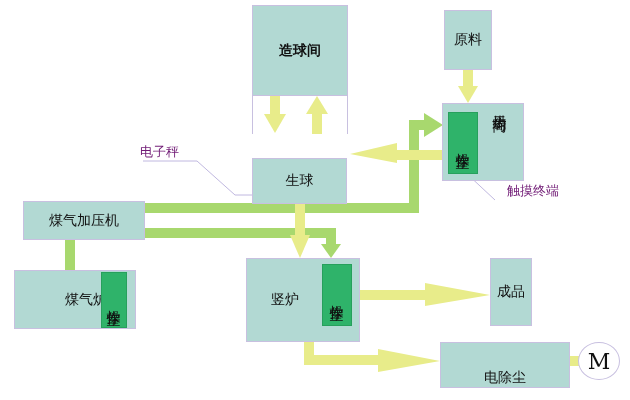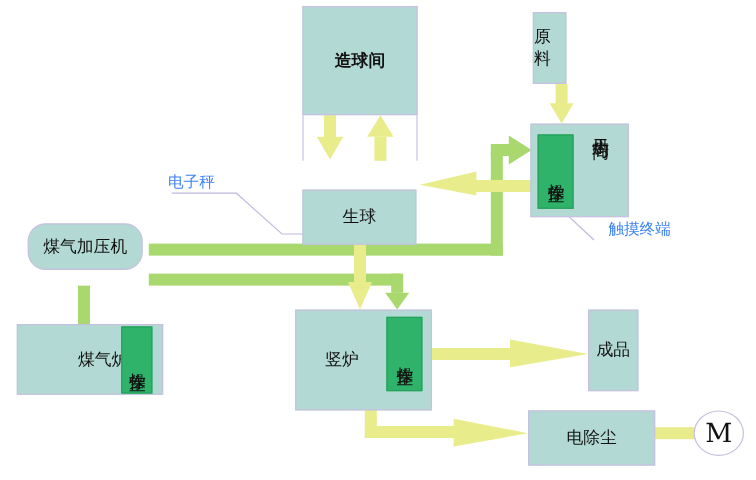--- a/index.html
+++ b/index.html
@@ -5,21 +5,21 @@
   html, body { margin:0; padding:0; background:#ffffff; }
   body { width:630px; height:400px; position:relative; overflow:hidden;
          font-family:"DejaVu Sans", sans-serif; }
   svg#flow { position:absolute; left:0; top:0; }
   .box { position:absolute; background:#b2d9d3; border:1.5px solid #c8c0e0; box-sizing:border-box;
          color:#111; font-size:14px; display:flex; align-items:center; justify-content:center; }
   .op { position:absolute; background:#2fb36a; border:1px solid #27a05c; box-sizing:border-box;
         color:#111; font-size:14px; display:flex; align-items:center; justify-content:center;
         writing-mode:vertical-rl; text-orientation:upright; letter-spacing:1px; }
   .vtext { writing-mode:vertical-rl; text-orientation:upright; letter-spacing:1px; }
-  .label { position:absolute; font-size:13px; color:#3b82f6; }
+  .label { position:absolute; font-size:13px; color:#701a75; }
   .motor { position:absolute; width:42px; height:38px; border-radius:50%; border:1px solid #c8c0e0;
            background:#fff; display:flex; align-items:center; justify-content:center;
            font-family:"DejaVu Serif", serif; font-size:22px; color:#111; box-sizing:border-box; }
 </style>
 </head>
 <body>
 
 <svg id="flow" width="630" height="400">
 
   <polyline points="143,161 197,161 235,195 298,195" fill="none" stroke="#c0b8e0" stroke-width="1"></polyline>
@@ -53,35 +53,35 @@
 </svg>
 
 <div class="box" style="left:252px;top:5px;width:96px;height:91px;font-weight:bold;">
   <span>造球间</span>
 </div>
 <div class="box" style="left:252px;top:134px;width:95px;height:46px;margin-top:24px;">
   <span>生球</span>
 </div>
 <div style="position:absolute;left:252px;top:96px;width:96px;height:38px;border-left:1.5px solid #c8c0e0;border-right:1.5px solid #c8c0e0;box-sizing:border-box;"></div>
 
-<div class="box" style="left:444px;top:10px;width:28px;height:60px;font-family:Liberation Mono, monospace;">
+<div class="box" style="left:444px;top:10px;width:48px;height:60px;font-family:Liberation Mono, monospace;">
   <span>原料</span>
 </div>
 
 <div class="box" style="left:442px;top:103px;width:82px;height:78px;">
   <div class="op" style="left:5px;top:8px;width:30px;height:62px;">
     <span>操作室</span>
   </div>
   <span class="vtext" style="position:absolute;left:48px;top:0px;">烘干均匀间</span>
 </div>
 
 <div class="label" style="left:140px;top:143px;">电子秤</div>
 <div class="label" style="left:507px;top:182px;text-align:center;">触摸终端</div>
 
-<div class="box" style="left:23px;top:186px;width:96px;height:39px;border-radius:15px;">
+<div class="box" style="left:23px;top:201px;width:122px;height:39px;">
   <span>煤气加压机</span>
 </div>
 
 <div class="box" style="left:14px;top:270px;width:122px;height:59px;justify-content:center;">
   <span style="margin-left:22px;">煤气炉</span>
   <div class="op" style="left:86px;top:1px;width:26px;height:56px;">
     <span>操作室</span>
   </div>
 </div>
 
@@ -89,19 +89,19 @@
   <span style="margin-left:24px;">竖炉</span>
   <div class="op" style="left:75px;top:5px;width:30px;height:62px;">
     <span>操作室</span>
   </div>
 </div>
 
 <div class="box" style="left:490px;top:258px;width:42px;height:68px;align-items:center;">
   <span>成品</span>
 </div>
 
-<div class="box" style="left:440px;top:342px;width:106px;height:46px;">
+<div class="box" style="left:440px;top:342px;width:130px;height:46px;align-items:flex-end;">
   <span>电除尘</span>
 </div>
 
 <div class="motor" style="left:578px;top:342px;">
   <span>M</span>
 </div>
 
 </body></html>

